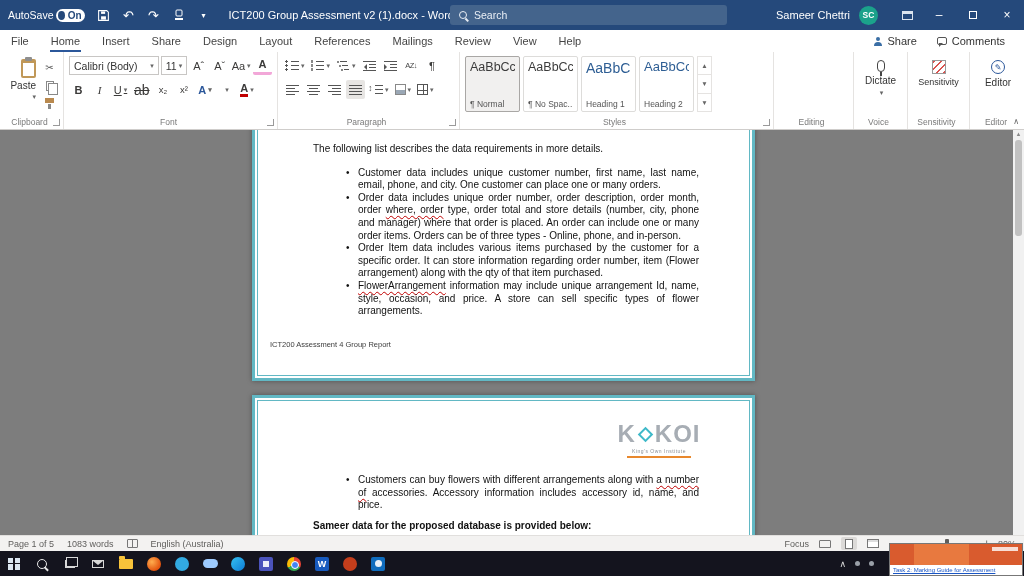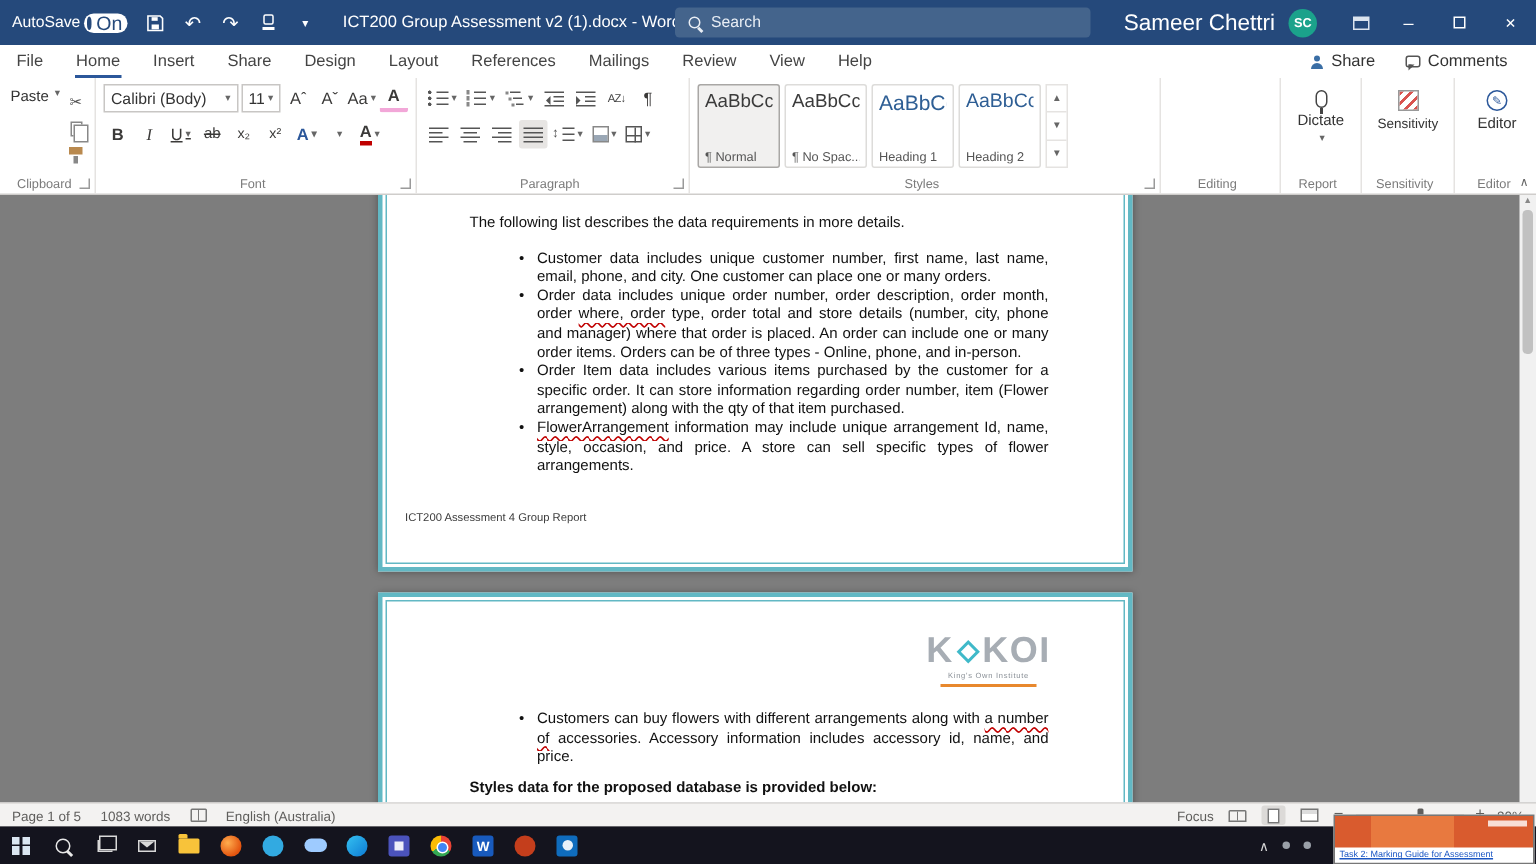--- a/index.html
+++ b/index.html
@@ -5,30 +5,30 @@
 *{box-sizing:border-box;margin:0;padding:0}
 html,body{width:1024px;height:576px}
 body{position:relative;font-family:"Liberation Sans",sans-serif;background:#7d7d7d;overflow:hidden;color:#333}
 
 
 .titlebar{position:absolute;top:0;left:0;width:100%;height:30px;background:#25497b;display:flex;align-items:center;color:#fff;z-index:10}
 .qat{display:flex;align-items:center;gap:3px;padding-left:8px}
 .autosave{display:flex;align-items:center;gap:2px;font-size:10.5px;margin-right:5px;cursor:default}
 .as-pill{width:29px;height:13px;background:#fff;border-radius:7px;display:flex;align-items:center;padding:1px 3px 1px 2px;gap:3px}
 .as-knob{width:9px;height:9px;border-radius:50%;background:#25497b}
-.as-state{color:#25497b;font-size:13px;font-weight:normal}
+.as-state{color:#25497b;font-size:10px;font-weight:bold}
 .tbico{width:22px;height:22px;display:flex;align-items:center;justify-content:center;font-size:13px;color:#fff;border-radius:2px}
 .tb-title{font-size:11px;margin-left:14px;white-space:nowrap;color:#fff}
 .tb-search{position:absolute;left:450px;top:5px;width:277px;height:20px;background:#44648c;border-radius:3px;display:flex;align-items:center;gap:7px;padding:0 9px;font-size:10.5px;color:#e9eef5;cursor:text}
 .mag{width:8px;height:8px;border:1.5px solid #e9eef5;border-radius:50%;position:relative;flex:none}
 .mag::after{content:"";position:absolute;width:4px;height:1.5px;background:#e9eef5;transform:rotate(45deg);right:-3px;bottom:-2px}
 .mag.dark{border-color:#555}.mag.dark::after{background:#555}
 .mag.lite{border-color:#e8e8e8;width:10px;height:10px}.mag.lite::after{background:#e8e8e8;width:5px}
 .tb-right{margin-left:auto;display:flex;align-items:center;height:100%}
-.tb-user{font-size:15px;margin-right:9px}
+.tb-user{font-size:11px;margin-right:9px}
 .avatar{width:19px;height:19px;border-radius:50%;background:#1ba28b;color:#fff;font-size:8.5px;font-weight:bold;display:flex;align-items:center;justify-content:center;margin-right:14px}
 .ribopt{width:30px;height:100%;display:flex;align-items:center;justify-content:center}
 .ribopt i{display:block;width:11px;height:9px;border:1px solid #dbe4ef;border-top-width:3px}
 .winbtn{width:34px;height:100%;display:flex;align-items:center;justify-content:center;font-size:12px;color:#fff}
 .winbtn i.restore{display:block;width:8px;height:8px;border:1px solid #fff}
 
 
 .menubar{position:absolute;top:30px;left:0;width:100%;height:22px;background:#fff;display:flex;align-items:center;z-index:9}
 .mtab{padding:0 11px;font-size:11px;color:#444;height:100%;display:flex;align-items:center;position:relative;cursor:default}
 .mtab.active::after{content:"";position:absolute;left:10px;right:10px;bottom:0;height:2.5px;background:#2b579a}
@@ -42,37 +42,37 @@
 
 
 .ribbon{position:absolute;top:52px;left:0;width:100%;height:78px;background:#fff;border-bottom:1px solid #cfcdcb;display:flex;z-index:8}
 .rgroup{position:relative;height:100%;border-right:1px solid #e5e3e1;padding:4px 5px 15px;flex:none}
 .rlabel{position:absolute;bottom:2px;left:0;right:4px;text-align:center;font-size:8.5px;color:#7a7a7a}
 .launcher{position:absolute;right:3px;bottom:3px;width:7px;height:7px;border-right:1.2px solid #9a9a9a;border-bottom:1.2px solid #9a9a9a}
 .dd{font-size:7px;color:#666;margin-left:2px;line-height:1}
 .rbtn{min-width:19px;height:19px;display:flex;align-items:center;justify-content:center;font-size:11px;color:#3b3a39;border-radius:2px;padding:0 2px;cursor:default}
 
 .clipwrap{display:flex;gap:5px}
-.pastebtn{width:32px;display:flex;flex-direction:row;align-items:flex-start;gap:2px;font-size:10px;color:#333;padding-top:3px}
+.pastebtn{width:32px;display:flex;flex-direction:column;align-items:flex-end;gap:2px;font-size:10px;color:#333;padding-top:3px}
 .ic-clipboard{position:relative;width:15px;height:19px;background:#c09858;border-radius:2px}
 .ic-clipboard::before{content:"";position:absolute;left:2px;top:4px;right:2px;bottom:2px;background:#fff}
 .ic-clipboard::after{content:"";position:absolute;top:-2px;left:4px;right:4px;height:4px;background:#8f8f8f;border-radius:1px}
 .smallcol{display:flex;flex-direction:column;gap:3px;padding-top:4px}
 .sbtn{width:17px;height:15px;display:flex;align-items:center;justify-content:center;font-size:10px;color:#555}
 .ic-copy{position:relative;width:8px;height:10px;border:1px solid #888}
 .ic-copy::before{content:"";position:absolute;left:1.5px;top:1.5px;width:8px;height:10px;border:1px solid #888;background:#fff}
 .ic-paint{position:relative;width:9px;height:11px}
 .ic-paint::before{content:"";position:absolute;top:0;left:0;width:9px;height:5px;background:#b9894e}
 .ic-paint::after{content:"";position:absolute;top:6px;left:3px;width:3px;height:5px;background:#888}
 
 .frow{display:flex;gap:2px;align-items:flex-end}
 .frow+.frow{margin-top:5px}
 .combo{height:19px;border:1px solid #c8c6c4;display:flex;align-items:center;justify-content:space-between;padding:0 4px;font-size:10.5px;color:#333;background:#fff}
 .combo.family{width:106px}.combo.size{width:30px}
-.bB{font-weight:bold}.bI{font-style:italic;font-family:"Liberation Serif",serif}.bU{text-decoration:underline}.bS{text-decoration:line-through;font-size:10px}
+.bB{font-weight:bold}.bI{font-style:italic;font-family:"Liberation Serif",serif}.bU{text-decoration:underline}.bS{text-decoration:line-through;font-size:14px}
 .beff{color:#2b579a;font-weight:bold}
 .bcolor{border-bottom:3px solid #c00000;line-height:11px;font-weight:bold}
 .bhl{border-bottom:3px solid #ffd400;line-height:11px}
 .ic-pen{width:9px;height:9px;background:linear-gradient(135deg,#9b9b9b 55%,#d8d8d8 55%);clip-path:polygon(0 0,100% 0,100% 70%,50% 100%,0 70%)}
 
 .ic-ul,.ic-ol,.ic-ml{width:14px;height:11px;background-repeat:no-repeat}
 .ic-ul{background-image:radial-gradient(circle at 1.5px 1.5px,#555 1.1px,transparent 1.3px),radial-gradient(circle at 1.5px 5.5px,#555 1.1px,transparent 1.3px),radial-gradient(circle at 1.5px 9.5px,#555 1.1px,transparent 1.3px),linear-gradient(#555,#555),linear-gradient(#555,#555),linear-gradient(#555,#555);background-size:100% 100%,100% 100%,100% 100%,8px 1.2px,8px 1.2px,8px 1.2px;background-position:0 0,0 0,0 0,5.5px 1px,5.5px 5px,5.5px 9px}
 .ic-ol{background-image:linear-gradient(#555,#555),linear-gradient(#555,#555),linear-gradient(#555,#555),linear-gradient(#888,#888),linear-gradient(#888,#888),linear-gradient(#888,#888);background-size:8px 1.2px,8px 1.2px,8px 1.2px,2px 3px,2px 3px,2px 3px;background-position:5.5px 1px,5.5px 5px,5.5px 9px,0.5px 0,0.5px 4px,0.5px 8px}
 .ic-ml{background-image:linear-gradient(#555,#555),linear-gradient(#555,#555),linear-gradient(#555,#555),linear-gradient(#888,#888),linear-gradient(#888,#888),linear-gradient(#888,#888);background-size:7px 1.2px,6px 1.2px,5px 1.2px,2px 2px,2px 2px,2px 2px;background-position:4px 1px,6px 5px,8px 9px,0.5px 0.5px,2.5px 4.5px,4.5px 8.5px}
 .ic-ind{position:relative;width:13px;height:10px;background-image:linear-gradient(#555,#555),linear-gradient(#555,#555),linear-gradient(#555,#555),linear-gradient(#555,#555);background-repeat:no-repeat;background-size:13px 1.2px,7px 1.2px,7px 1.2px,13px 1.2px;background-position:0 0,6px 3px,6px 6px,0 9px}
@@ -413,21 +413,21 @@
   <div class="rgroup" style="width:80px">
     <div class="rlabel">Editing</div>
   </div>
 
   <div class="rgroup" style="width:54px">
     <div class="bigbtn">
       <span class="ic-mic"></span>
       <span>Dictate</span>
       <span class="dd">▾</span>
     </div>
-    <div class="rlabel">Report</div>
+    <div class="rlabel">Voice</div>
   </div>
 
   <div class="rgroup" style="width:62px">
     <div class="bigbtn">
       <span class="ic-sens"></span>
       <span style="font-size:9px">Sensitivity</span>
     </div>
     <div class="rlabel">Sensitivity</div>
   </div>
 
@@ -465,21 +465,21 @@
         <span class="koi-rest">KOI</span>
       </div>
       <div class="koi-sub">King's Own Institute</div>
       <div class="koi-bar"></div>
     </div>
     <div class="p2bullets doctext">
       <ul class="blist">
         <li><span>Customers can buy flowers with different arrangements along with </span><span class="sp">a number of</span><span> accessories. Accessory information includes accessory id, name, and price.</span></li>
       </ul>
     </div>
-    <div class="p2heading">Styles data for the proposed database is provided below:</div>
+    <div class="p2heading">Sameer data for the proposed database is provided below:</div>
   </div>
 
   <div class="vscroll">
     <span class="varrow">▲</span>
     <div class="vthumb"></div>
   </div>
 </div>
 
 <div class="statusbar">
   <div class="sb-left">

